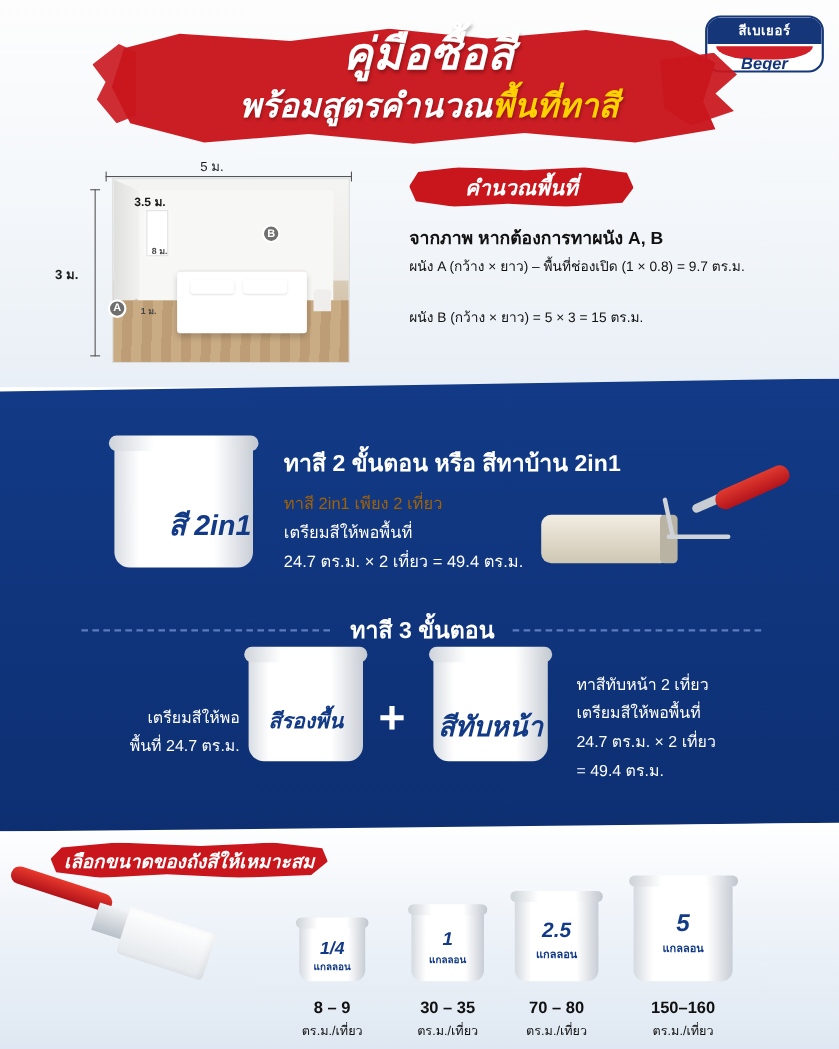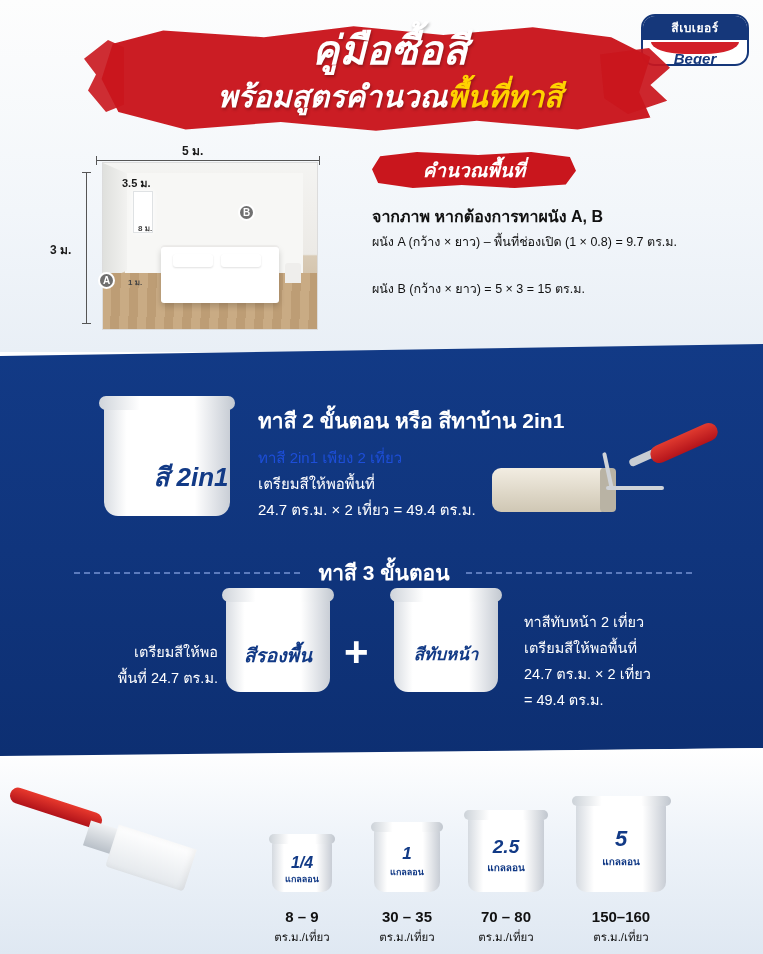--- a/index.html
+++ b/index.html
@@ -120,21 +120,21 @@
   }
 
   .dim-top-line {
     position: absolute; left: 96px; top: 160px; width: 224px; height: 1px; background: #555;
   }
   .dim-top-line:before, .dim-top-line:after {
     content: ""; position: absolute; top: -4px; width: 1px; height: 9px; background: #555;
   }
   .dim-top-line:before { left: 0; }
   .dim-top-line:after { right: 0; }
-  .lbl-5m { position: absolute; left: 182px; top: 141px; font-size: 12px; font-weight: bold; color: #1a1a1a; }
+  .lbl-5m { position: absolute; left: 182px; top: 141px; font-size: 12px; font-weight: normal; color: #1a1a1a; }
 
   .dim-left-line {
     position: absolute; left: 86px; top: 172px; width: 1px; height: 152px; background: #555;
   }
   .dim-left-line:before, .dim-left-line:after {
     content: ""; position: absolute; left: -4px; width: 9px; height: 1px; background: #555;
   }
   .dim-left-line:before { top: 0; }
   .dim-left-line:after { bottom: 0; }
   .lbl-3m { position: absolute; left: 50px; top: 240px; font-size: 12px; font-weight: bold; color: #1a1a1a; }
@@ -197,21 +197,21 @@
   }
   .bucket-label {
     position: absolute; width: 100%; text-align: center;
     font-style: italic; font-weight: bold; color: #123a86;
   }
 
   .b1 { left: 104px; top: 404px; width: 126px; height: 112px; }
   .b1-lbl { top: 52px; font-size: 26px; padding-left: 48px; }
 
   .blue-h1 { position: absolute; left: 258px; top: 404px; font-size: 21px; font-weight: bold; color: #fff; }
-  .blue-t1 { position: absolute; left: 258px; top: 446px; font-size: 15px; color: #1d4ed8; }
+  .blue-t1 { position: absolute; left: 258px; top: 446px; font-size: 15px; color: #a16207; }
   .blue-t2 { position: absolute; left: 258px; top: 472px; font-size: 15px; color: #fff; }
   .blue-t3 { position: absolute; left: 258px; top: 498px; font-size: 15px; color: #fff; }
 
   
   .roller-body {
     position: absolute; left: 492px; top: 468px; width: 118px; height: 44px;
     background: linear-gradient(180deg,#f2ede2,#ddd6c6 60%,#cfc7b4);
     border-radius: 9px;
   }
   .roller-cap {
@@ -240,21 +240,21 @@
   .dash-left { left: 74px; width: 226px; }
   .dash-right { left: 466px; width: 226px; }
   .step3-title {
     position: absolute; left: 306px; top: 556px; width: 156px; text-align: center;
     font-size: 21px; font-weight: bold; color: #ffffff;
   }
 
   .b2 { left: 226px; top: 596px; width: 104px; height: 96px; }
   .b2-lbl { top: 44px; font-size: 19px; }
   .b3 { left: 394px; top: 596px; width: 104px; height: 96px; }
-  .b3-lbl { top: 44px; font-size: 17px; }
+  .b3-lbl { top: 44px; font-size: 25px; }
   .plus {
     position: absolute; left: 344px; top: 628px; color: #fff; font-size: 42px; font-weight: bold;
   }
   .lt1 { position: absolute; left: 66px; top: 614px; width: 152px; text-align: right; font-size: 14.5px; color: #fff; }
   .lt2 { position: absolute; left: 66px; top: 640px; width: 152px; text-align: right; font-size: 14.5px; color: #fff; }
   .lt3 { position: absolute; left: 66px; top: 666px; width: 152px; text-align: right; font-size: 14.5px; color: #fff; }
   .rt1 { position: absolute; left: 524px; top: 610px; font-size: 14.5px; color: #fff; }
   .rt2 { position: absolute; left: 524px; top: 636px; font-size: 14.5px; color: #fff; }
   .rt3 { position: absolute; left: 524px; top: 662px; font-size: 14.5px; color: #fff; }
   .rt4 { position: absolute; left: 524px; top: 688px; font-size: 14.5px; color: #fff; }
@@ -397,20 +397,21 @@
   </div>
 
   <div class="lt2">เตรียมสีให้พอ</div>
   <div class="lt3">พื้นที่ 24.7 ตร.ม.</div>
   <div class="rt1">ทาสีทับหน้า 2 เที่ยว</div>
   <div class="rt2">เตรียมสีให้พอพื้นที่</div>
   <div class="rt3">24.7 ตร.ม. × 2 เที่ยว</div>
   <div class="rt4">= 49.4 ตร.ม.</div>
 
   <div class="bot-sec"></div>
+  <div class="ribbon ribbon-3">เลือกขนาดของถังสีให้เหมาะสม</div>
 
   <div class="brush-handle"></div>
   <div class="brush-ferrule"></div>
   <div class="brush-bristles"></div>
 
   <div class="sb s1">
     <div class="sb-size" style="top:14px;font-size:16px;">1/4</div>
     <div class="sb-unit" style="top:32px;">แกลลอน</div>
   </div>
   <div class="sb s2">

